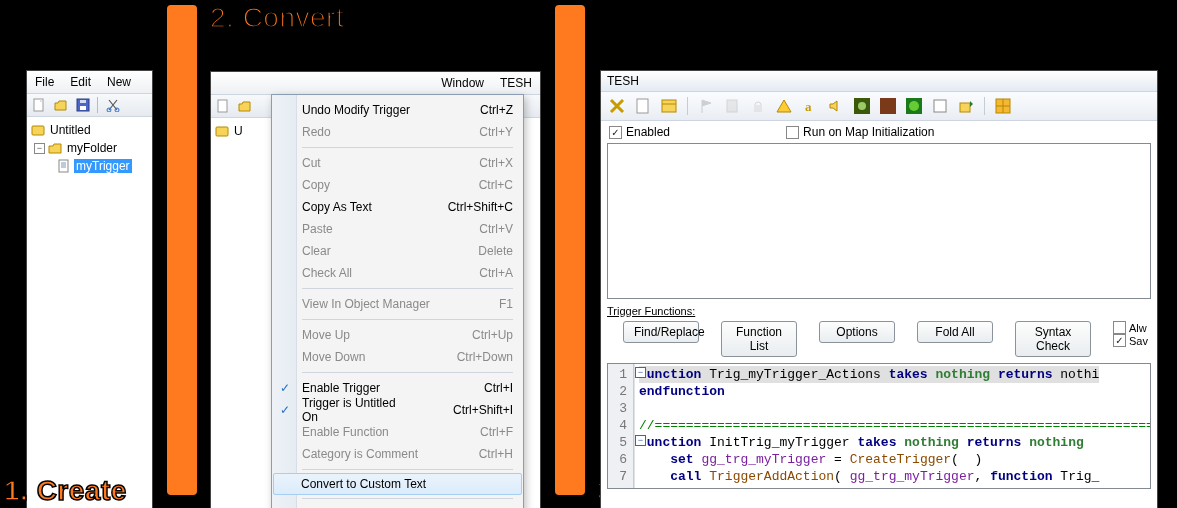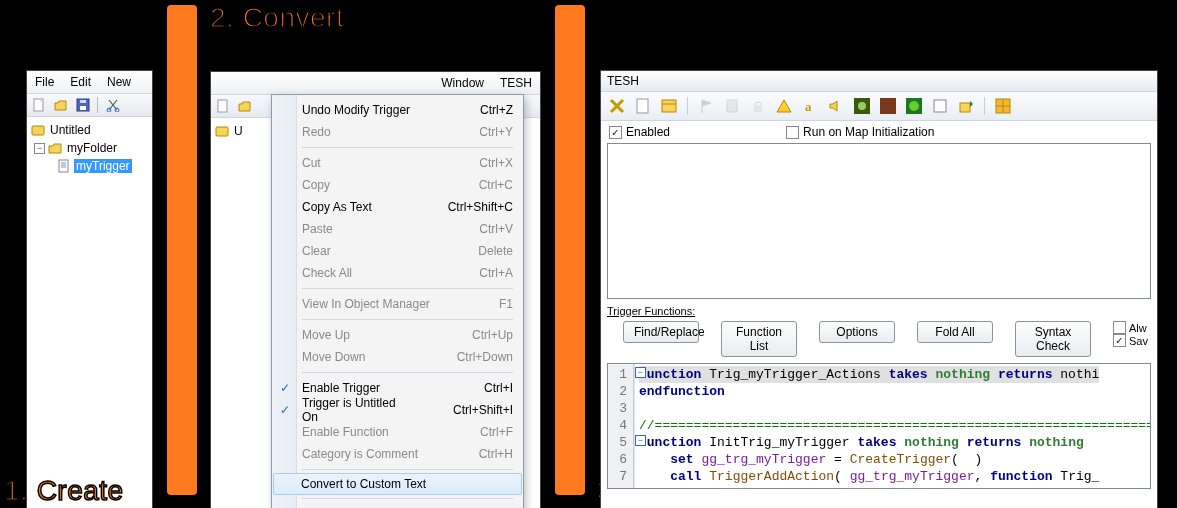--- a/index.html
+++ b/index.html
@@ -53,21 +53,21 @@
   .step {
     position:absolute;
     font-family: "Myriad Pro", "Segoe UI", sans-serif;
     font-size: 28px;
     color:#ff7a1f;
     -webkit-text-stroke: 1.5px #000;
     text-stroke: 1.5px #000;
     font-weight:500;
     letter-spacing:0.5px;
   }
-  #step1 { left:4px;  top:475px; }
+  #step1 { left:4px;  top:475px;font-weight:bold; }
   #step2 { left:210px; top:2px; }
   #step3 { left:597px; top:475px; }
   
   #panel2 { left:210px; top:27px; width:331px; height:460px; }
   #panel2 .menubar { display:flex;text-align:center; }
   .dropdown {
     position:absolute; left:60px; top:22px; width:253px;
     background:#f4f4f4; border:1px solid #8a9db5;
     box-shadow:2px 3px 8px rgba(0,0,0,0.25);
     padding:4px 2px;

